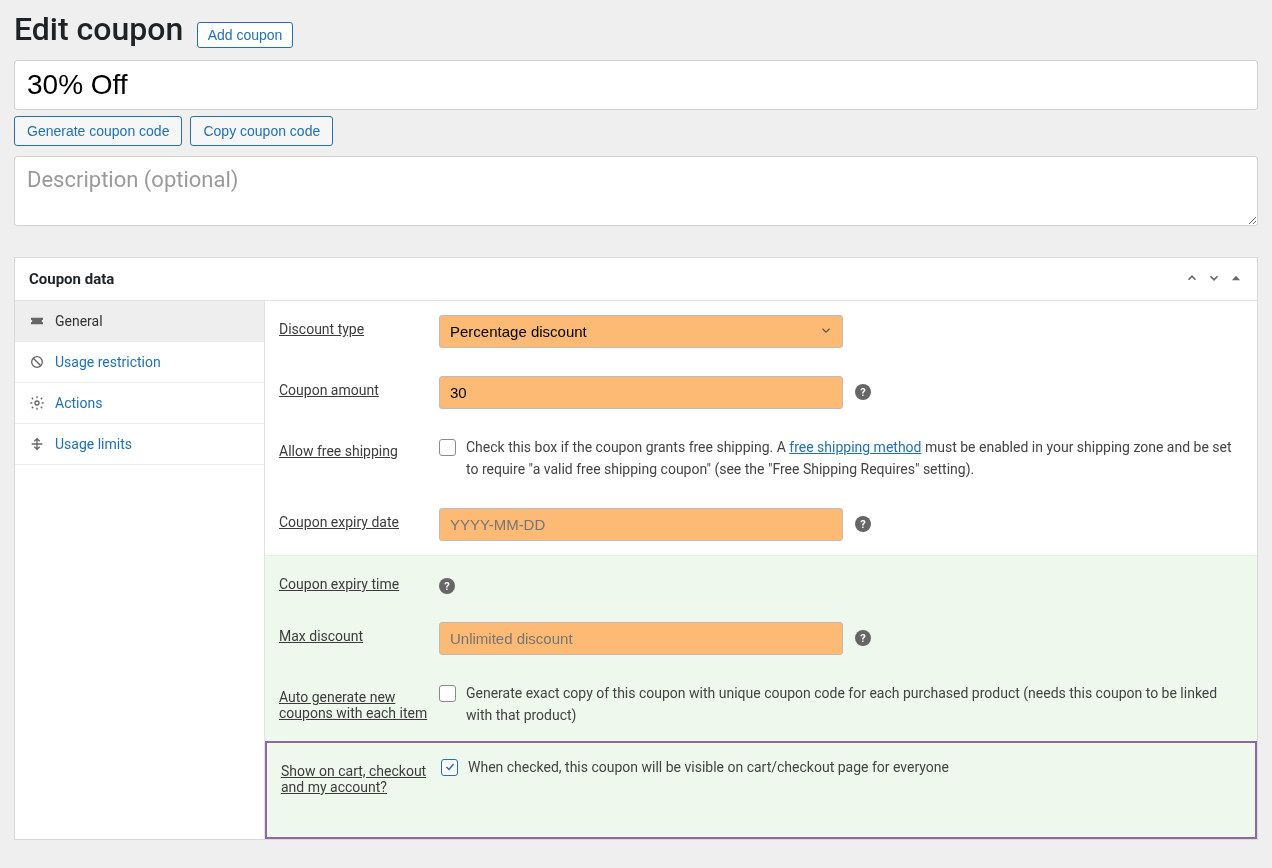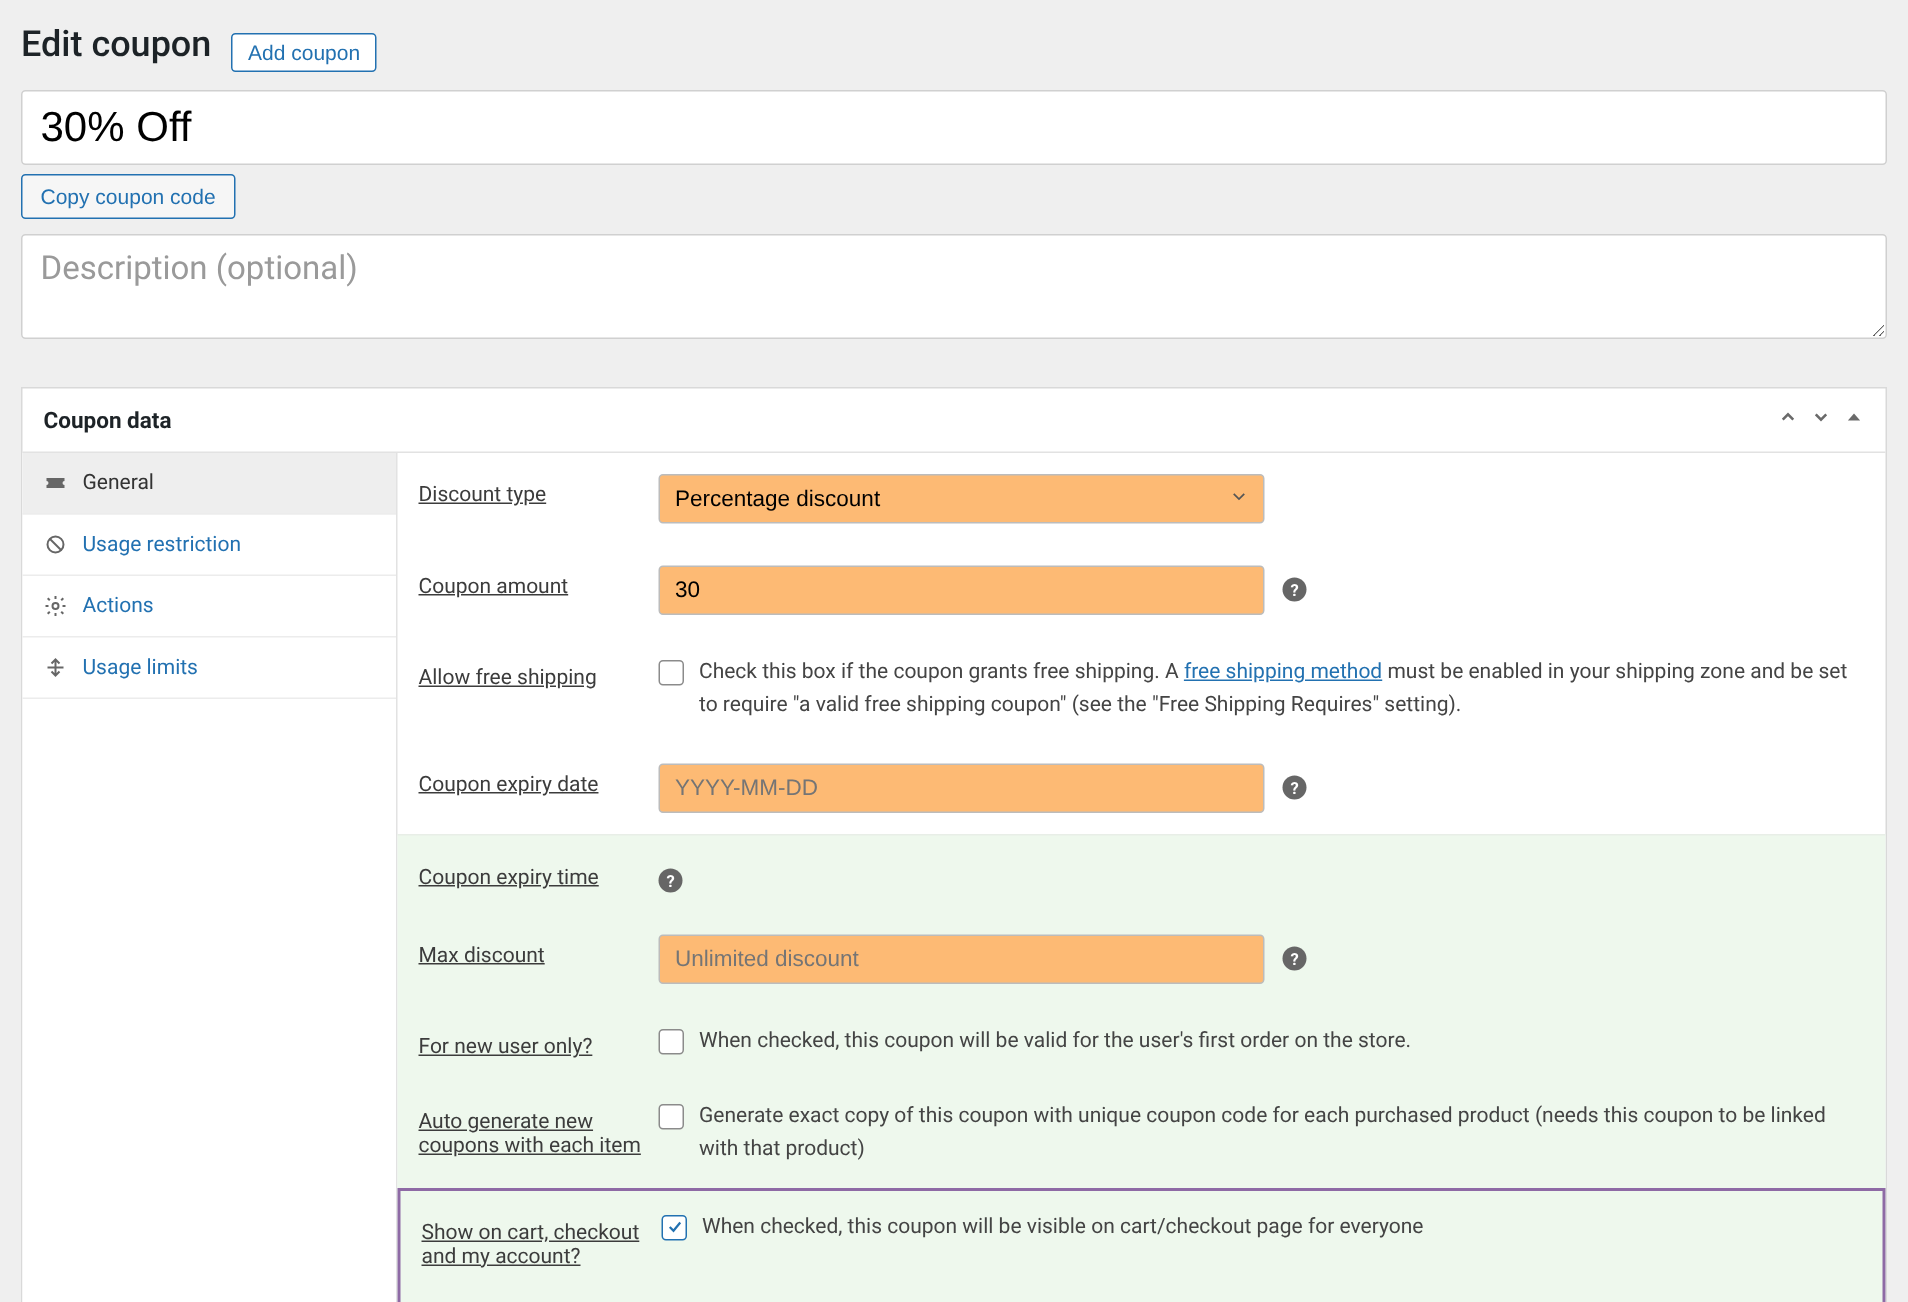--- a/index.html
+++ b/index.html
@@ -5,21 +5,21 @@
   * { box-sizing: border-box; margin: 0; padding: 0; }
   body {
     font-family: -apple-system, BlinkMacSystemFont, "Segoe UI", Roboto, Arial, sans-serif;
     background: #efefef;
     color: #2c2c2c;
     width: 1272px;
     padding: 10px 14px;
     font-size: 14px;
   }
   h1.page-title {
-    font-size: 24px;
+    font-size: 32px;
     font-weight: 500;
     display: inline-block;
     margin-right: 10px;
     color: #1d2327;
     vertical-align: middle;
   }
   .add-btn {
     display: inline-block;
     border: 1px solid #2271b1;
     color: #2271b1;
@@ -149,20 +149,21 @@
 
 
 <div>
   <h1 class="page-title">Edit coupon</h1>
   <button class="add-btn">Add coupon</button>
 </div>
 
 <input class="title-input" type="text" value="30% Off" style="">
 
 <div class="btn-row">
+  <button class="outline-btn">Generate coupon code</button>
   <button class="outline-btn">Copy coupon code</button>
 </div>
 
 <textarea class="desc-input" placeholder="Description (optional)" style=""></textarea>
 
 <div class="panel">
   <div class="panel-header">
     <span class="panel-title">Coupon data</span>
     <div class="panel-icons">
       <span><svg viewBox="0 0 24 24" fill="none" stroke="currentColor" stroke-width="3">
@@ -263,27 +264,20 @@
         </div>
 
         <div class="form-row">
           <div class="row-label">Max discount</div>
           <div class="row-field">
             <input class="text-input" placeholder="Unlimited discount" style="">
             <span class="help-icon">?</span>
           </div>
         </div>
 
-        <div class="form-row">
-          <div class="row-label">For new user only?</div>
-          <div class="row-field check-row">
-            <span class="cbx"></span>
-            <span class="check-text">When checked, this coupon will be valid for the user's first order on the store.</span>
-          </div>
-        </div>
 
         <div class="form-row">
           <div class="row-label">Auto generate new coupons with each item</div>
           <div class="row-field check-row">
             <span class="cbx"></span>
             <span class="check-text">Generate exact copy of this coupon with unique coupon code for each purchased product (needs this coupon to be linked with that product)</span>
           </div>
         </div>
       </div>
 

